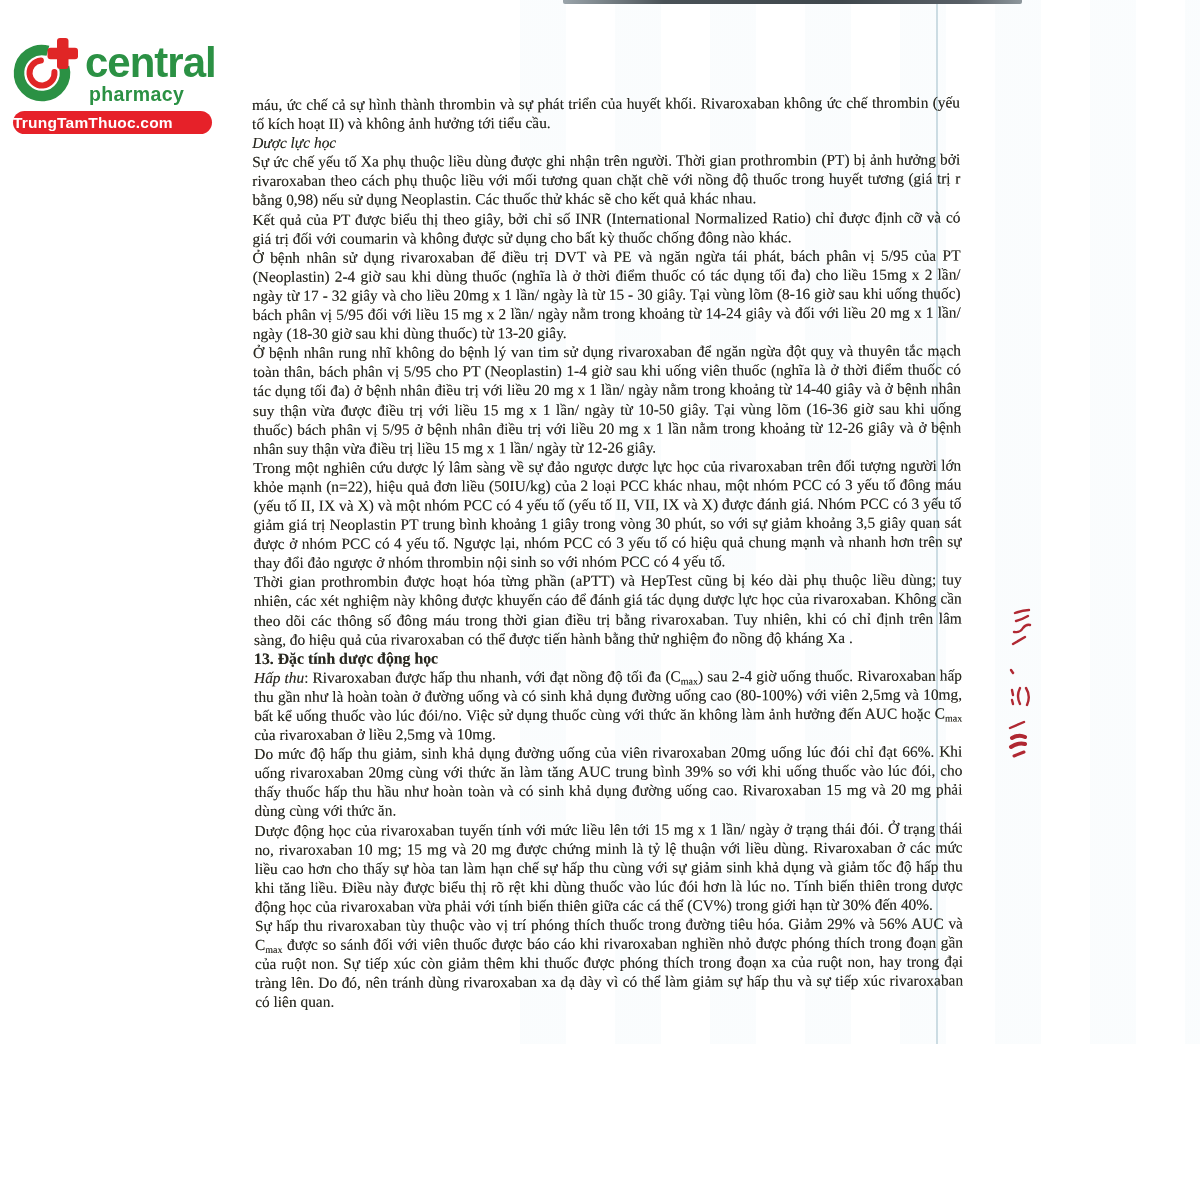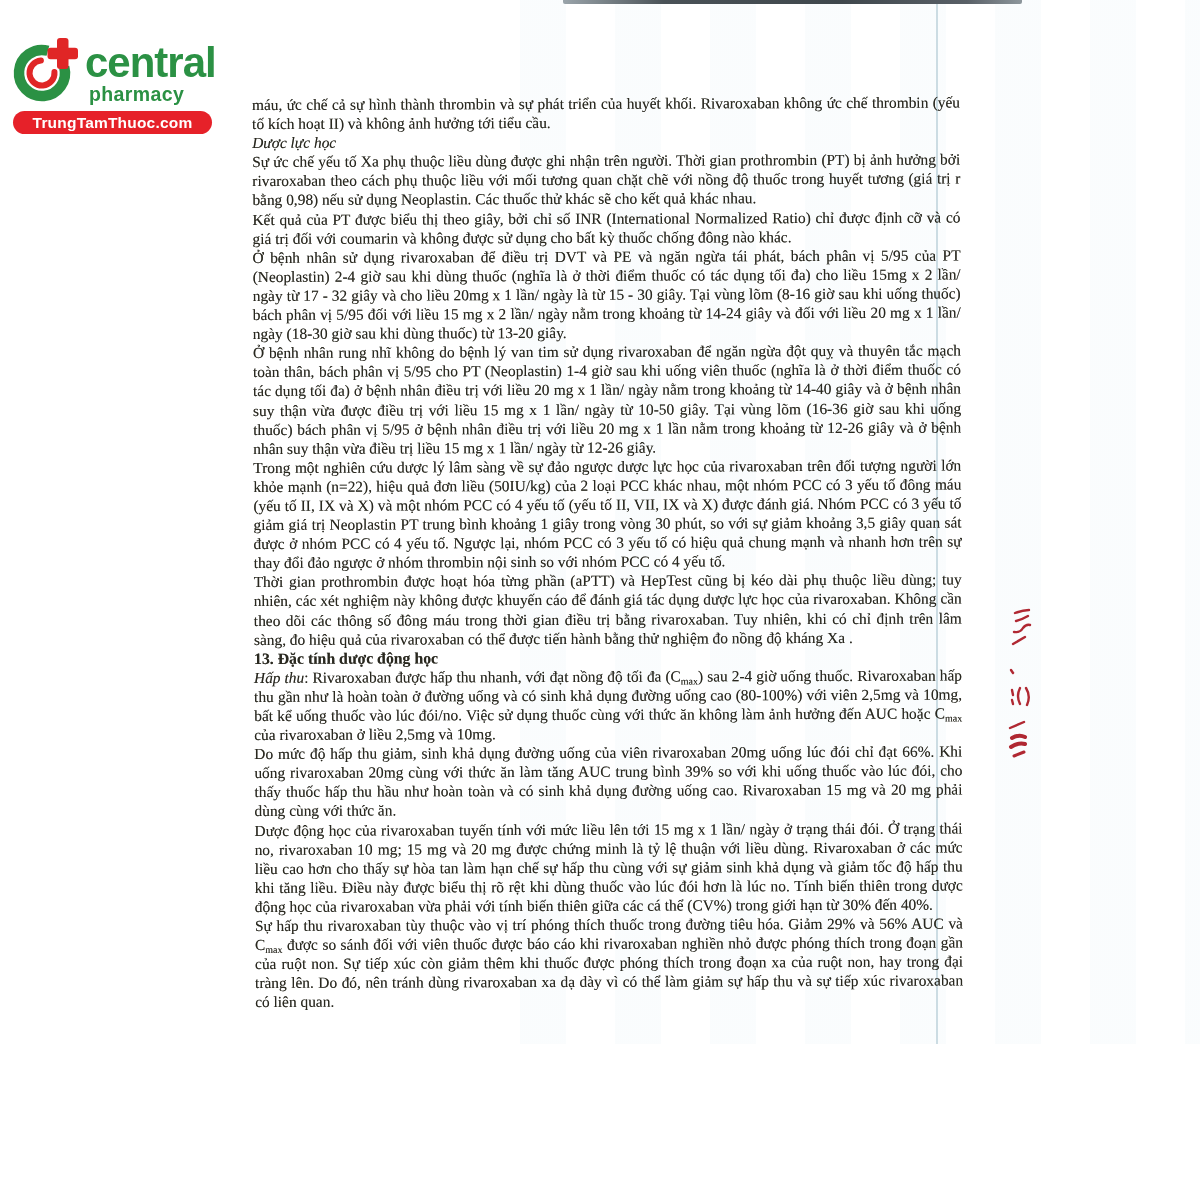--- a/index.html
+++ b/index.html
@@ -38,21 +38,21 @@
   }
   .brand-sub{
     position:absolute;left:89px;top:85px;
     font-family:"Liberation Sans", sans-serif;font-weight:700;font-size:19.5px;
     letter-spacing:0.4px;line-height:1;
   }
   .badge{
     position:absolute;left:13px;top:111px;width:199px;height:23px;
     border-radius:13px;color:#ffffff;
     font-family:"Liberation Sans", sans-serif;font-weight:700;font-size:15.5px;
-    line-height:23px;text-align:center;letter-spacing:0.2px;
+    line-height:23px;text-align:left;letter-spacing:0.2px;
   }
   
   .doc{
     position:absolute;left:252px;top:95px;width:708px;
     font-size:15.4px;line-height:19.1px;text-align:justify;
     color:#29281f;
     transform:rotate(-0.2deg);transform-origin:left top;
     text-shadow:0 0 0.45px rgba(45,45,40,0.55);
   }
   .doc p{margin:0;padding:0;}

